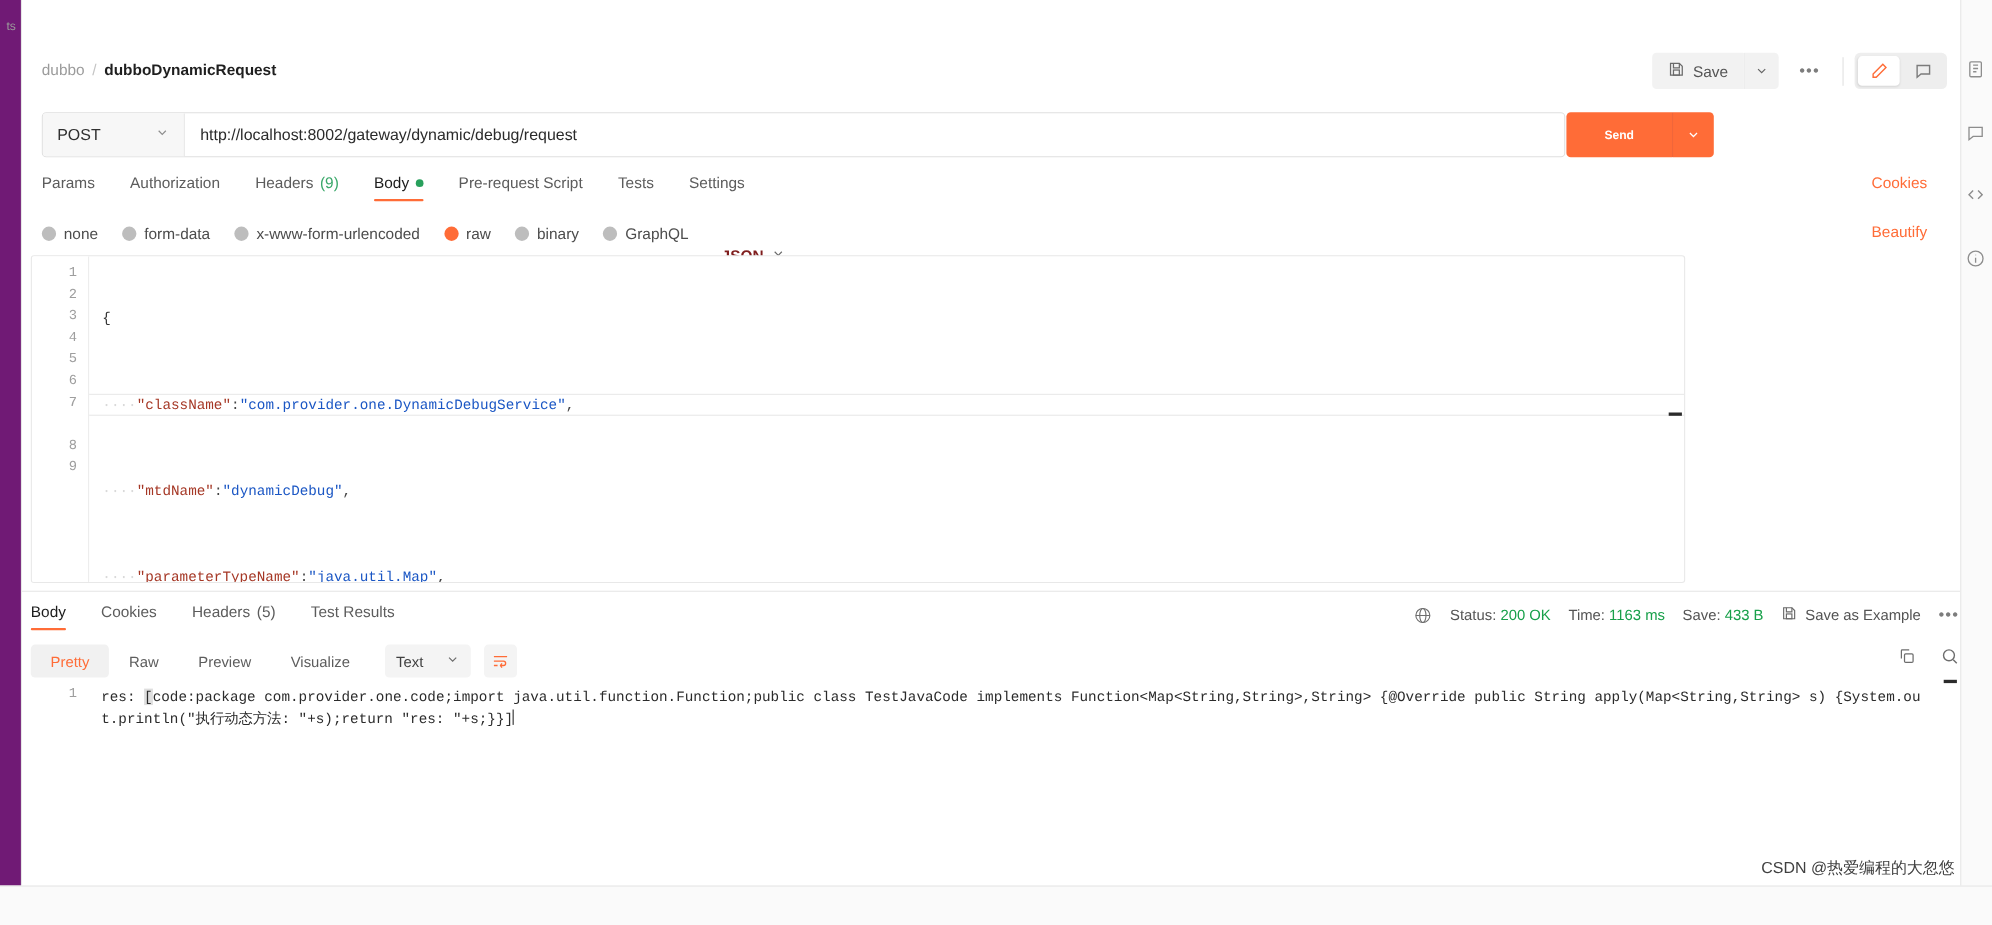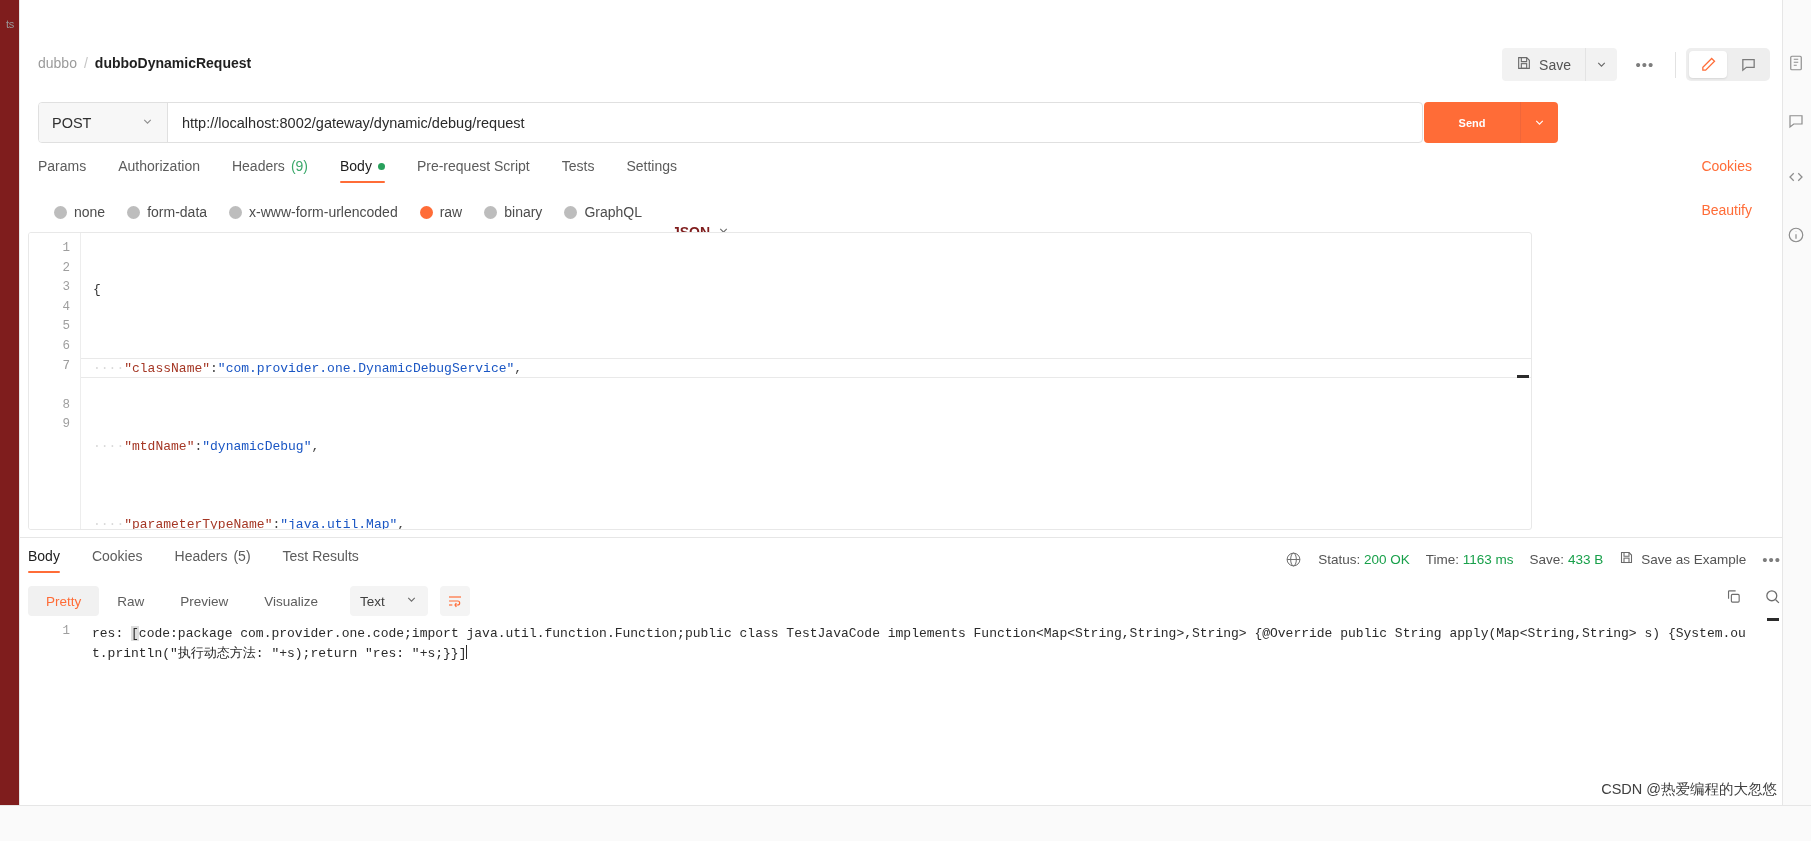--- a/index.html
+++ b/index.html
@@ -10,21 +10,21 @@
     background: #ffffff;
     font-family: "Liberation Sans", sans-serif;
     color: #2c2c2c;
     -webkit-font-smoothing: antialiased;
   }
   .app { position: relative; width: 1811px; height: 841px; background: #fff; }
 
   
   .left-rail {
     position: absolute; left: 0; top: 0; width: 20px; height: 841px;
-    background: #7f1d1d; border-right: 1px solid #e6e6e6;
+    background: #701a75; border-right: 1px solid #e6e6e6;
   }
   .left-rail-label {
     position: absolute; left: 0; top: 18px; width: 20px;
     font-size: 11px; color: #9a9a9a; text-align: center; line-height: 13px;
     letter-spacing: -0.3px;
   }
 
   
   .right-rail {
     position: absolute; right: 0; top: 0; width: 29px; height: 841px;
@@ -170,21 +170,21 @@
     height: 2.5px; background: #ff6c37; border-radius: 2px;
   }
   .rtab .count { color: #3aa86a; }
   .rtab .green-dot { width: 7px; height: 7px; border-radius: 50%; background: #28a05c; }
   .cookies-link {
     position: absolute; right: 30px; top: 0; font-size: 14px; color: #ff6c37; cursor: pointer;
   }
 
   
   .bodytype-row {
-    position: absolute; left: 54px; top: 198px; right: 29px; height: 28px;
+    position: absolute; left: 38px; top: 198px; right: 29px; height: 28px;
     display: flex; align-items: center;
   }
   .radio-item {
     display: flex; align-items: center; gap: 7px; margin-right: 22px;
     font-size: 14px; color: #4c4c4c; cursor: pointer; white-space: nowrap;
   }
   .radio-dot {
     width: 13px; height: 13px; border-radius: 50%; background: #bdbdbd; flex: none;
   }
   .radio-item.selected .radio-dot { background: #ff6c37; }

